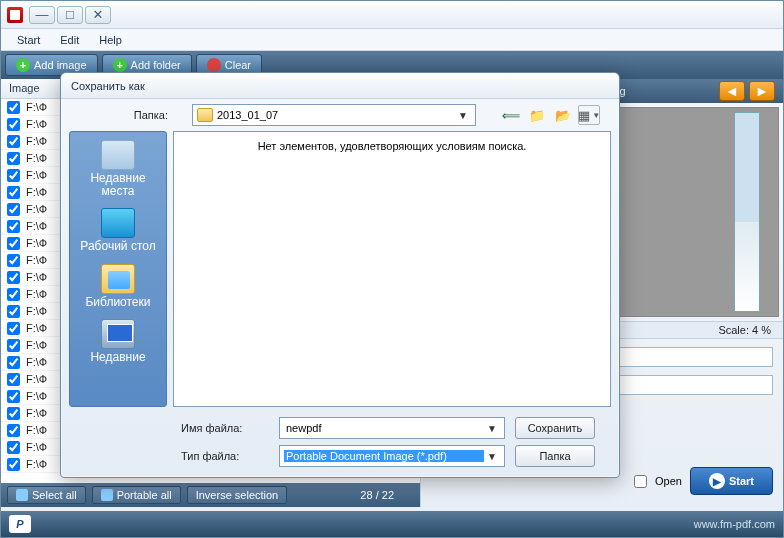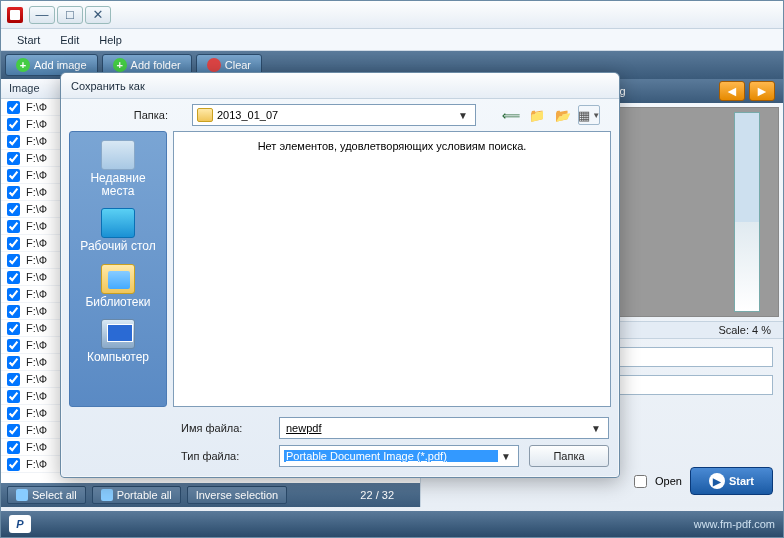--- a/index.html
+++ b/index.html
@@ -78,25 +78,25 @@
 .pi.recent { background: linear-gradient(#d8e8f4,#a8c8e4); border:1px solid #88a8c8; }
 .pi.desktop { background: linear-gradient(#5ad0f4,#1a90d4); border:1px solid #0a70b4; }
 .pi.libs { background: linear-gradient(#ffe9a8,#f0c65a); border:1px solid #c9a020; position:relative; }
 .pi.libs::after { content:""; position:absolute; left:6px; top:6px; width:22px; height:18px; background: linear-gradient(#8cf,#4af); border-radius:2px; }
 .pi.comp { background: linear-gradient(#d8e8f4,#88a8c8); border:1px solid #6888a8; position:relative; }
 .pi.comp::after { content:""; position:absolute; left:5px; top:4px; width:24px; height:16px; background:#2a6ad4; border:1px solid #fff; }
 .pi.net { background: radial-gradient(circle at 40% 35%, #8cf4b8, #1ab46a 70%); border-radius:50%; border:1px solid #0a8a4a; }
 
 .list-area { flex:1; background:#fff; border:1px solid #7f9db9; padding:8px; text-align:center; color:#000; }
 
-.dlg-bottom { padding:4px 10px 10px 10px; display:flex; flex-direction:column; gap:6px; }
+.dlg-bottom { padding:4px 24px 10px 10px; display:flex; flex-direction:column; gap:6px; }
 .db-row { display:flex; align-items:center; gap:10px; }
 .db-row label { width:88px; text-align:left; margin-left:110px; color:#222; }
 .db-combo { flex:1; height:22px; border:1px solid #7f9db9; background:#fff; display:flex; align-items:center; padding:0 4px; }
-.db-combo .ct { flex:1; color:#000; padding:0 2px;text-decoration:underline; }
+.db-combo .ct { flex:1; color:#000; padding:0 2px; }
 .db-combo.sel .ct { background:#3399ff; color:#fff; }
 .db-arrow { width:16px; color:#333; font-size:10px; text-align:center; }
 .db-btn { width:80px; height:22px; border:1px solid #8a9aaa; border-radius:3px; background: linear-gradient(#fdfefe,#e0e8f0); cursor:pointer; color:#222; }
 </style>
 </head>
 <body>
 
 <div class="window">
   <div class="titlebar">
     <div class="app-icon"></div>
@@ -226,21 +226,21 @@
             <span class="ic"></span>
             <span>Select all</span>
           </div>
         <div class="sel-btn">
             <span class="ic"></span>
             <span>Portable all</span>
           </div>
         <div class="sel-btn">
             <span>Inverse selection</span>
           </div>
-        <div class="counter">22 / 32</div>
+        <div class="counter">28 / 22</div>
       </div>
     </div>
 
     <div class="right-col">
       <div class="preview-bar">
         <div class="pv-ic"></div>
         <div class="pv-text">F:\Ф...\2013_01_07\IMG_0752-2.jpg</div>
         <div class="nav-btn">◄</div>
         <div class="nav-btn">►</div>
       </div>
@@ -302,34 +302,35 @@
       <div class="place">
           <div class="pi desktop"></div>
           <div class="pl">Рабочий стол</div>
         </div>
       <div class="place">
           <div class="pi libs"></div>
           <div class="pl">Библиотеки</div>
         </div>
       <div class="place">
           <div class="pi comp"></div>
-          <div class="pl">Компьютер</div>
+          <div class="pl">Недавние</div>
         </div>
     </div>
     <div class="list-area">
       <span>Нет элементов, удовлетворяющих условиям поиска.</span>
     </div>
   </div>
   <div class="dlg-bottom">
     <div class="db-row">
       <label>Имя файла:</label>
       <div class="db-combo">
           <div class="ct">newpdf</div>
           <div class="db-arrow">▼</div>
         </div>
+      <button class="db-btn">Сохранить</button>
     </div>
     <div class="db-row">
       <label>Тип файла:</label>
       <div class="db-combo sel">
           <div class="ct">Portable Document Image (*.pdf)</div>
           <div class="db-arrow">▼</div>
         </div>
       <button class="db-btn">Папка</button>
     </div>
   </div>

